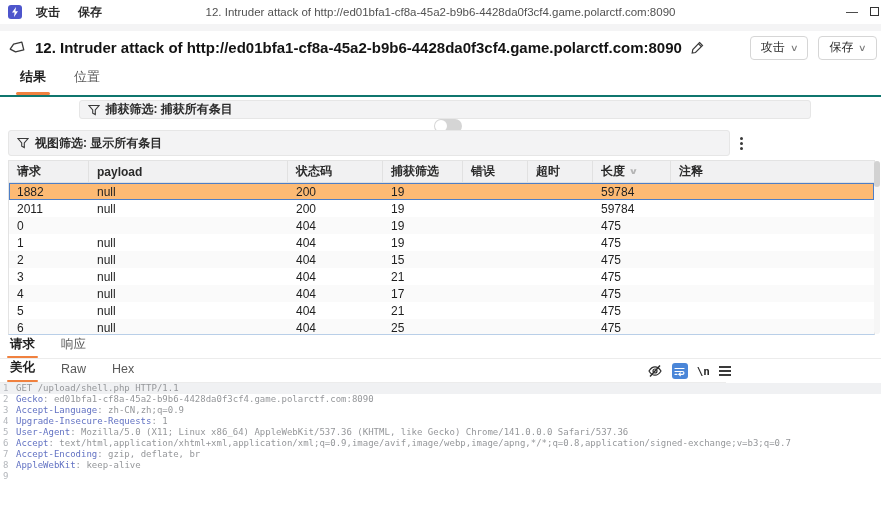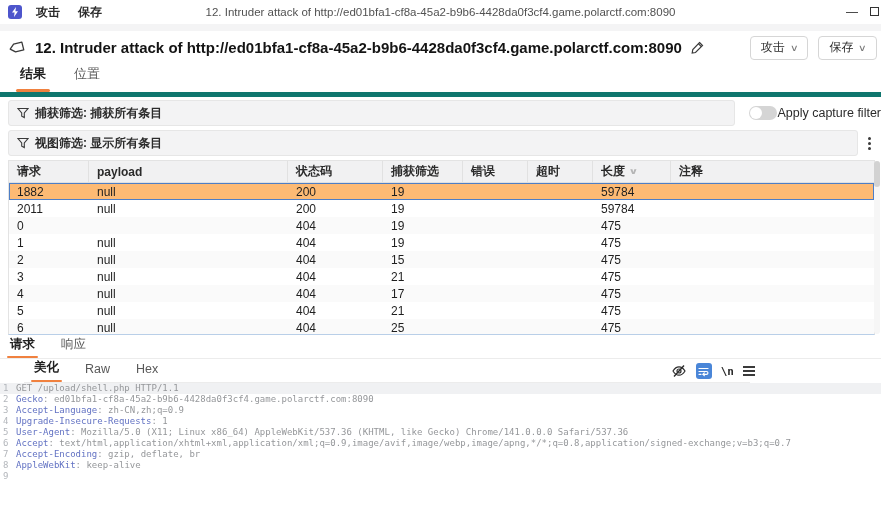--- a/index.html
+++ b/index.html
@@ -29,21 +29,21 @@
   .back-icon { margin-left:8px; flex:none; display:flex; }
   .page-title { font-size:15px; font-weight:700; color:#141414; margin-left:10px; white-space:nowrap; }
   .pencil-icon { margin-left:8px; display:flex; }
   .header-buttons { margin-left:auto; margin-right:4px; display:flex; gap:10px; }
   .hbtn { border:1px solid #d6d6d6; border-radius:4px; background:#fff; height:24px; padding:0 10px;
     font-size:12px; color:#2b2b2b; display:flex; align-items:center; gap:6px; cursor:pointer; }
   .hbtn .chev { font-size:9px; color:#777; transform:scaleX(1.3); }
 
   
   .main-tabs { position:absolute; left:0; top:64px; width:881px; height:33px;
-    border-bottom:5px solid #0f766e; display:flex; align-items:flex-end; padding-left:20px; gap:28px; }
+    border-bottom:2px solid #0f766e; display:flex; align-items:flex-end; padding-left:20px; gap:28px; }
   .tab { font-size:13px; color:#595959; padding-bottom:9px; position:relative; cursor:pointer; }
   .tab.active { color:#1f1f1f; font-weight:700; }
   .tab.active::after { content:""; position:absolute; left:-4px; right:-4px; bottom:0; height:3px;
     background:#f0813f; border-radius:2px; }
 
   
   .filter-row { position:absolute; left:0; width:881px; height:26px; display:flex; align-items:center; }
   .filter-box { height:26px; background:#f3f3f4; border:1px solid #e6e6e6; border-radius:3px;
     display:flex; align-items:center; padding:0 8px; margin-left:8px; font-size:12px; font-weight:600; color:#2b2b2b; gap:6px; }
   .filter-box .ftxt { white-space:nowrap; }
@@ -74,21 +74,21 @@
   
   .bottom-tabs { position:absolute; left:0; top:338px; width:881px; height:21px;
     border-bottom:1px solid #ececec; display:flex; align-items:flex-end; padding-left:10px; gap:26px; }
   .btab { font-size:12.5px; color:#595959; padding-bottom:5px; position:relative; cursor:pointer; }
   .btab.active { color:#1f1f1f; font-weight:700; }
   .btab.active::after { content:""; position:absolute; left:-3px; right:-3px; bottom:0; height:2.5px;
     background:#f0813f; border-radius:2px; }
 
   
   .editor-tabs { position:absolute; left:0; top:359px; width:726px; height:24px;
-    border-bottom:1px solid #ececec; display:flex; align-items:flex-end; padding-left:10px; gap:26px;margin-left:24px; }
+    border-bottom:1px solid #ececec; display:flex; align-items:flex-end; padding-left:10px; gap:26px; }
   .etab { font-size:12.5px; color:#595959; padding-bottom:6px; position:relative; cursor:pointer; }
   .etab.active { color:#1f1f1f; font-weight:700; }
   .etab.active::after { content:""; position:absolute; left:-3px; right:-3px; bottom:0; height:2.5px;
     background:#f0813f; border-radius:2px; }
   .editor-icons { margin-left:auto; display:flex; align-items:center; gap:9px; padding-bottom:3px; margin-right:0; }
   .eicon { display:flex; align-items:center; justify-content:center; cursor:pointer; }
   .wrap-icon { width:16px; height:16px; border-radius:3px; background:#4a86d8; display:flex; align-items:center; justify-content:center; }
   .nl-icon { font-family:"DejaVu Sans Mono",monospace; font-size:11px; color:#2b2b2b; font-weight:600; }
   .burger { width:12px; margin-right:-5px; display:flex; flex-direction:column; gap:2.5px; overflow:hidden; }
   .burger i { height:1.5px; background:#3a3a3a; width:12px; }
@@ -150,35 +150,35 @@
           <span class="chev">∨</span>
       </button>
     </div>
   </div>
 
   <div class="main-tabs">
     <div class="tab active">结果</div>
     <div class="tab">位置</div>
   </div>
 
-  <div class="filter-row" style="top:100px;">
+  <div class="filter-row" style="top:100px;flex-direction:column;">
     <div class="filter-box" style="width:732px;">
       <svg width="12" height="12" viewBox="0 0 12 12" fill="none" stroke="#3a3a3a" stroke-width="1.1">
           <path d="M1 1.5 H11 L7.3 6 V10.5 L4.7 9.2 V6 Z"></path>
         </svg>
       <span class="ftxt">捕获筛选: 捕获所有条目</span>
     </div>
     <div class="toggle">
         <div class="knob"></div>
       </div>
     <span class="apply-label">Apply capture filter</span>
   </div>
 
   <div class="filter-row" style="top:130px;">
-    <div class="filter-box" style="width:850px;">
+    <div class="filter-box" style="width:722px;">
       <svg width="12" height="12" viewBox="0 0 12 12" fill="none" stroke="#3a3a3a" stroke-width="1.1">
           <path d="M1 1.5 H11 L7.3 6 V10.5 L4.7 9.2 V6 Z"></path>
         </svg>
       <span class="ftxt">视图筛选: 显示所有条目</span>
     </div>
     <div class="dots-v">
         <i></i>
         <i></i>
         <i></i>
       </div>

